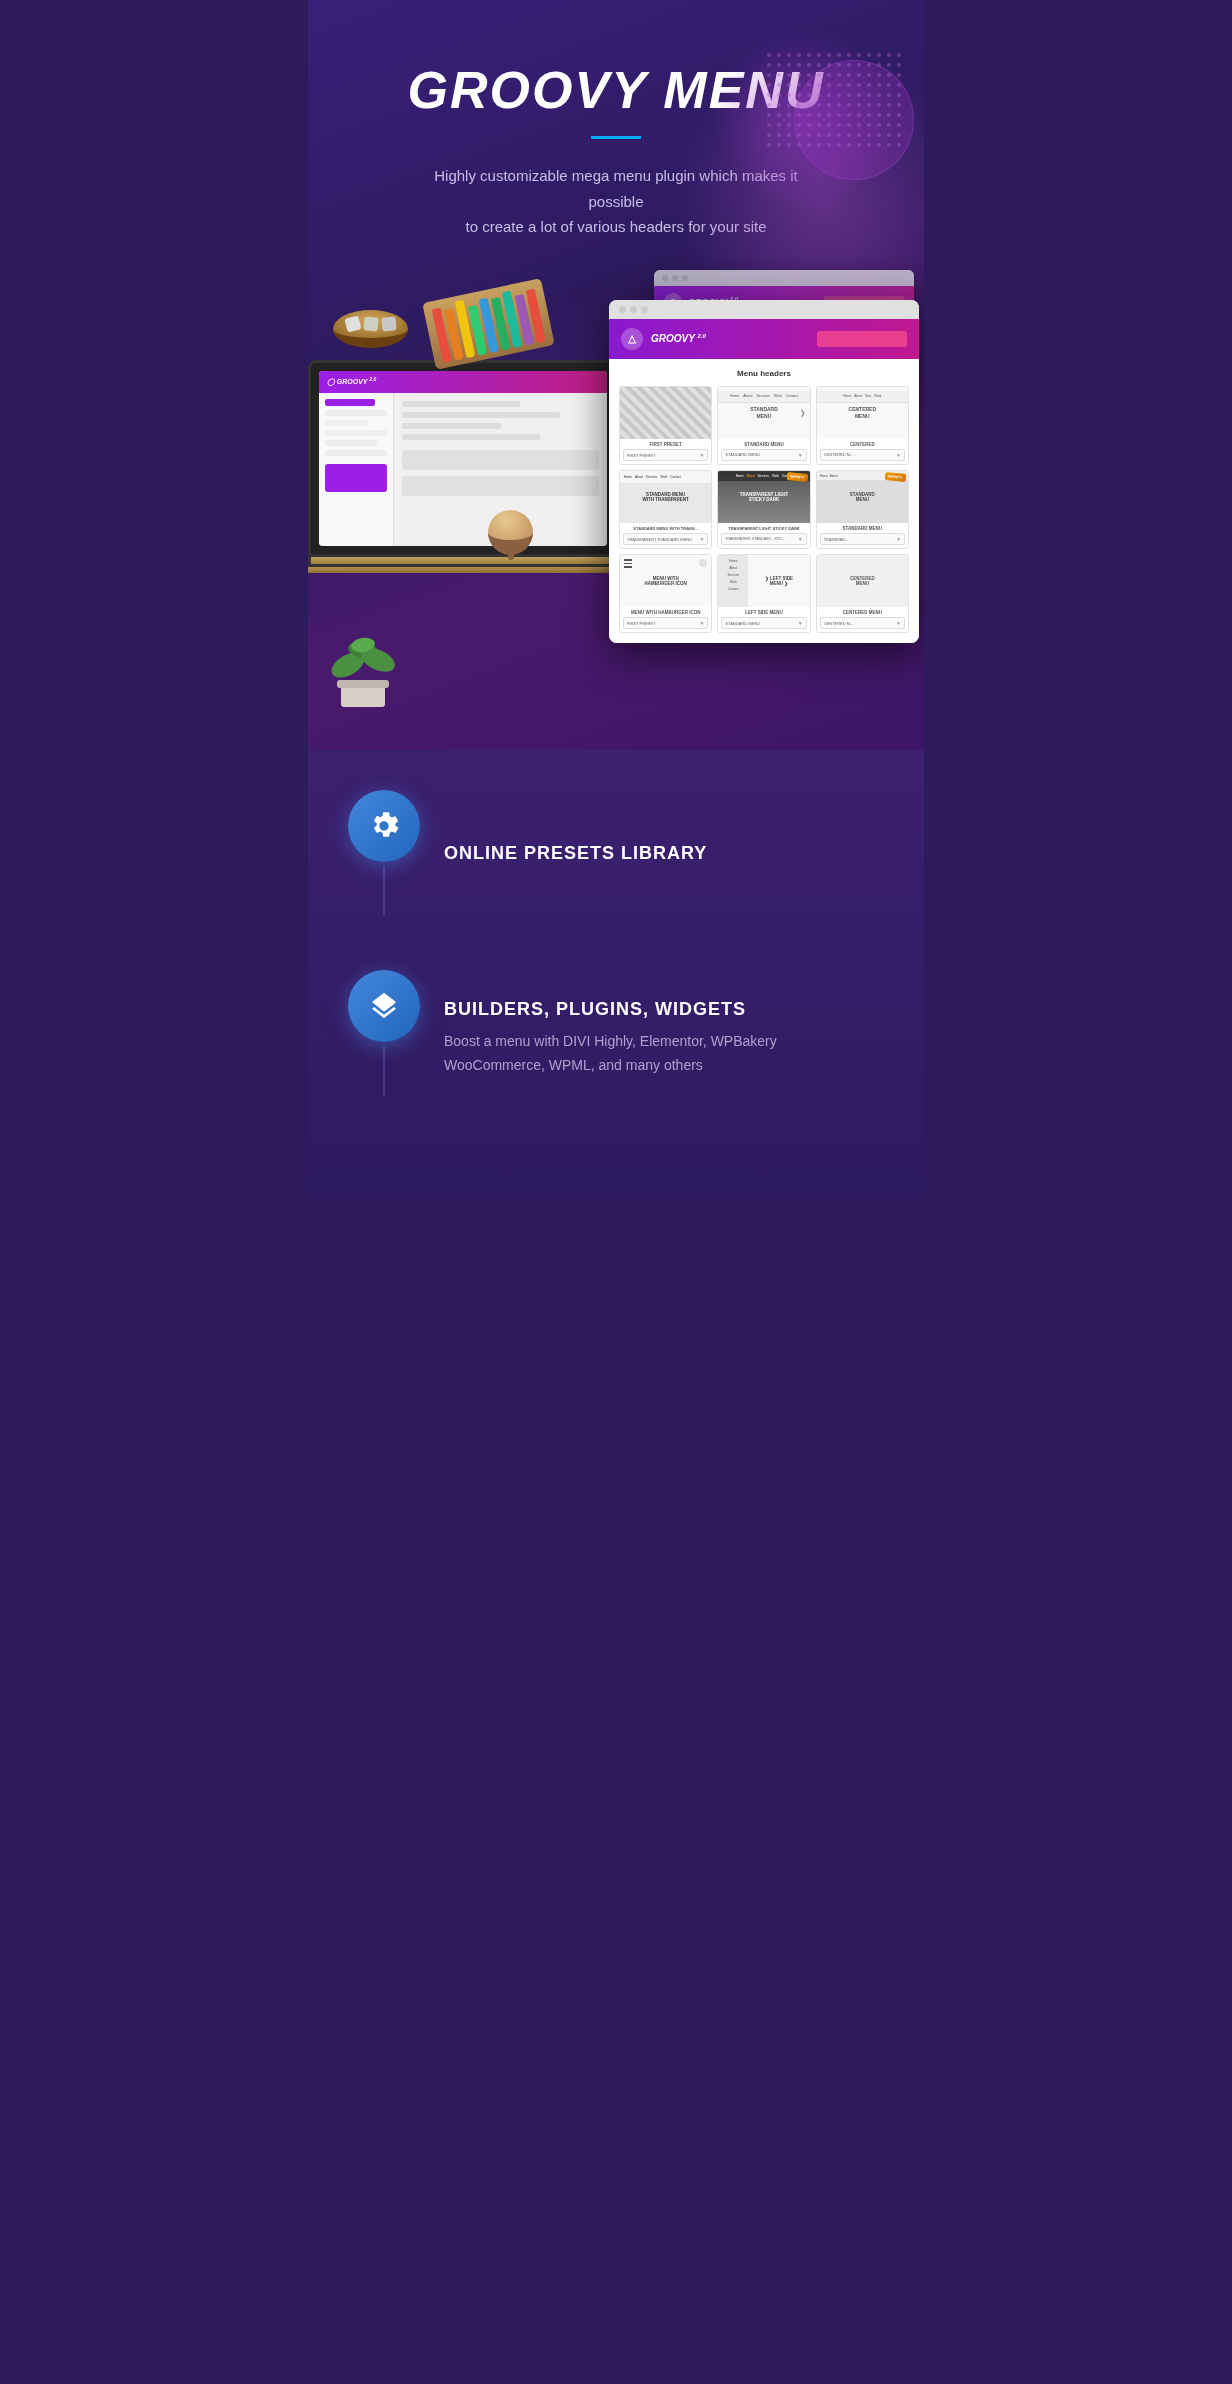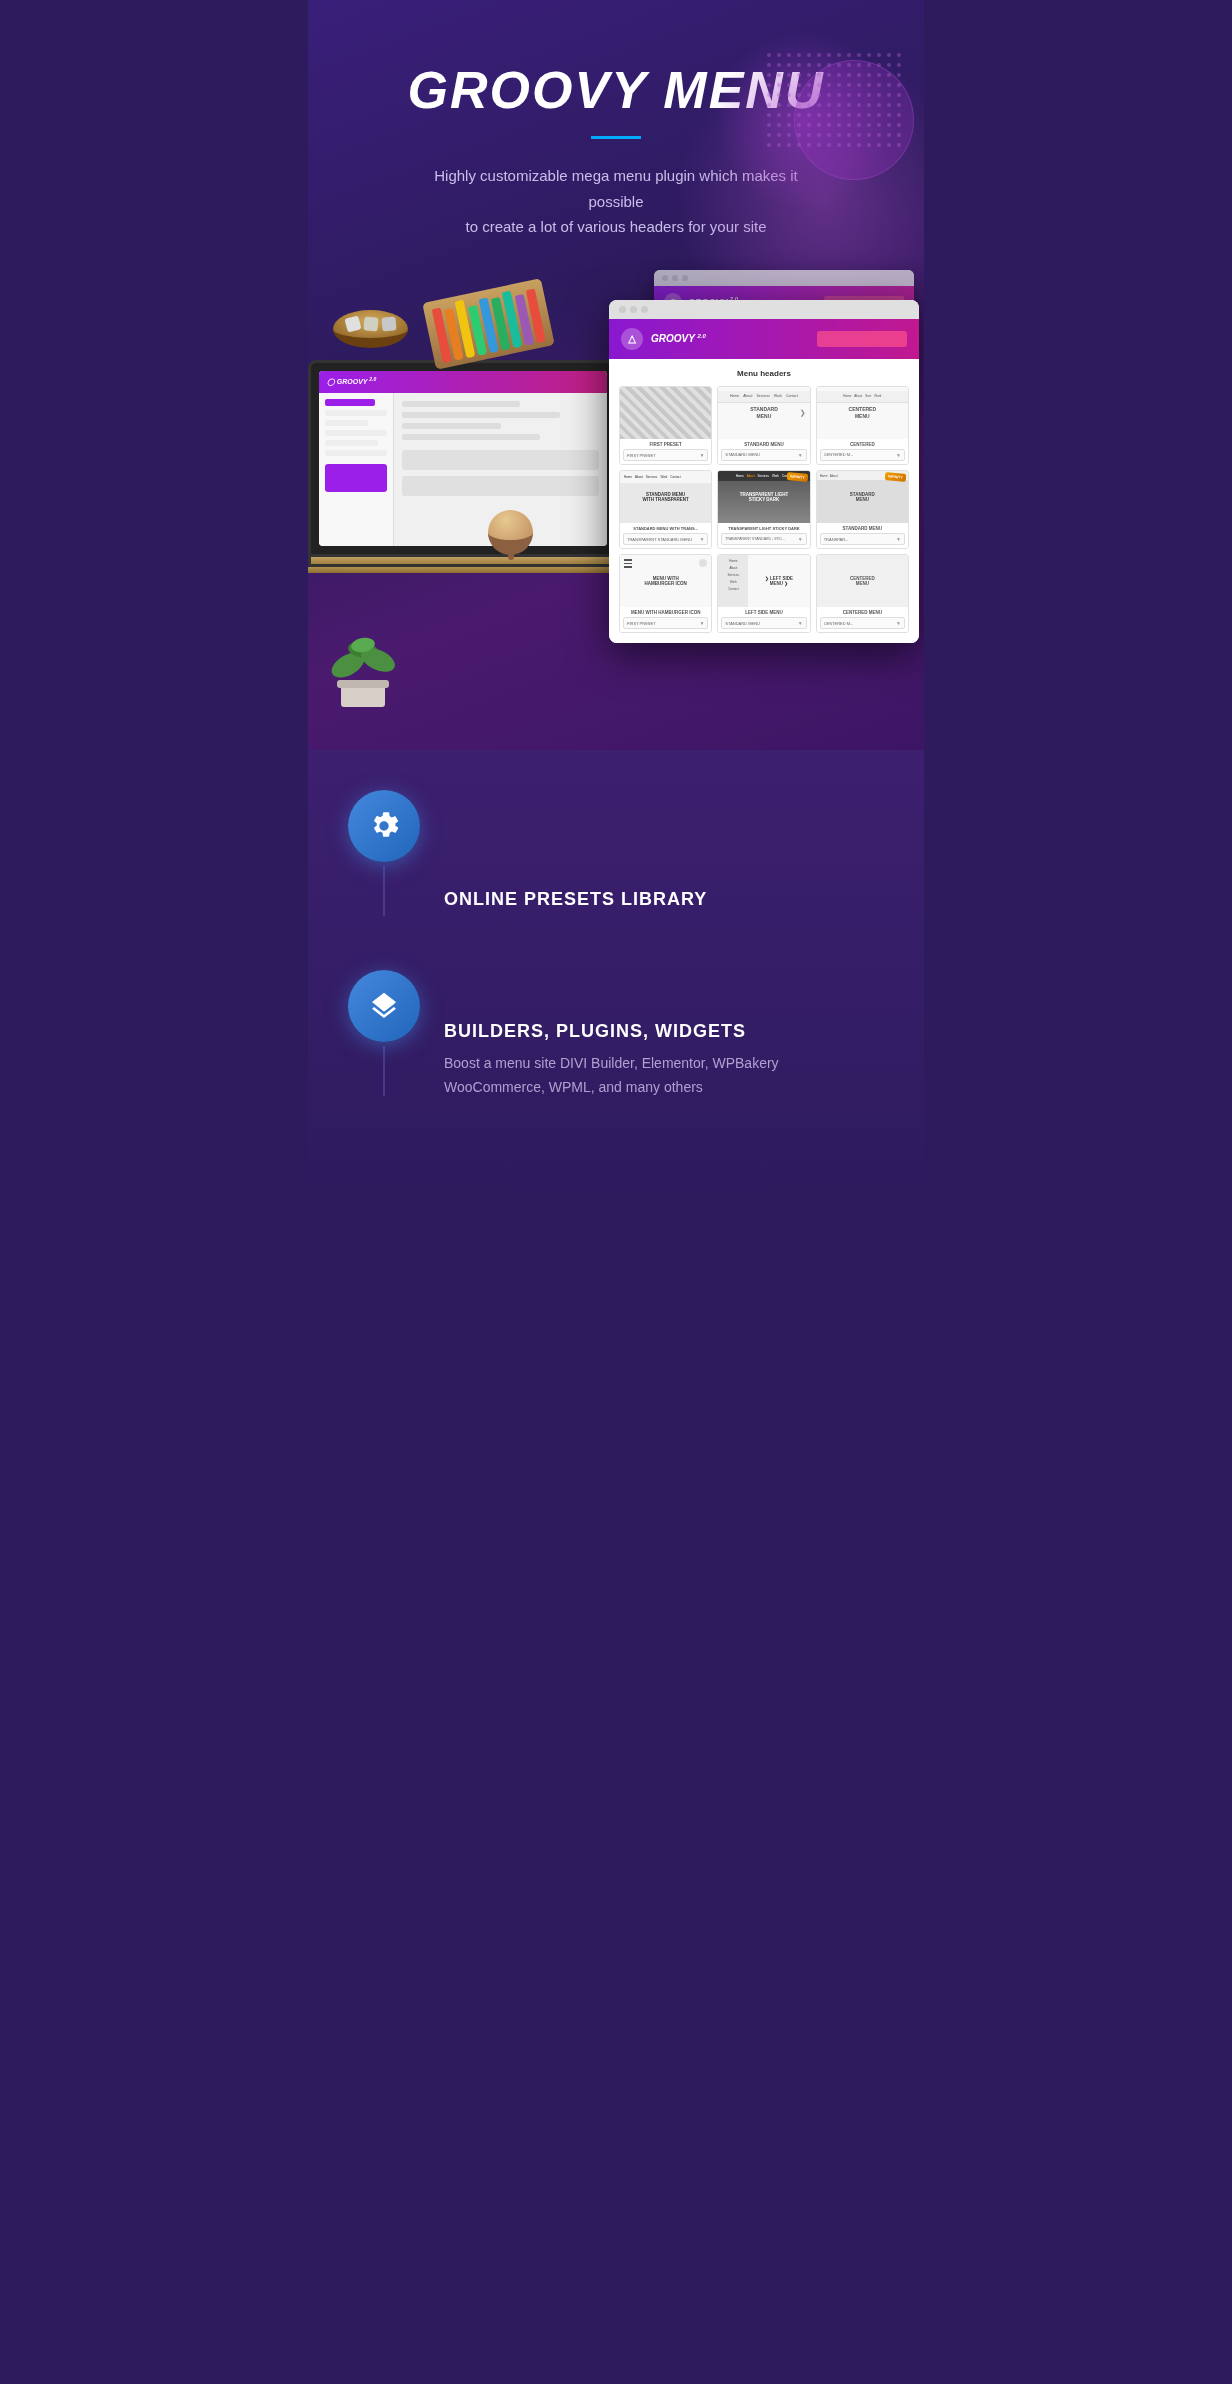--- a/index.html
+++ b/index.html
@@ -67,21 +67,21 @@
 
     
     .features-section {
       background: linear-gradient(180deg, #3d2070 0%, #2d1b5e 100%);
       padding: 40px 40px 60px;
       position: relative;
     }
 
     .feature-item {
       display: flex;
-      align-items: flex-end;
+      align-items: center;
       gap: 24px;
       margin-bottom: 50px;
       position: relative;
     }
 
     .feature-icon-column {
       display: flex;
       flex-direction: column;
       align-items: center;
       flex-shrink: 0;
@@ -478,18 +478,18 @@
       <div class="feature-icon-circle">
 
         <svg viewBox="0 0 24 24" fill="white" width="32" height="32">
           <path d="M11.99 18.54l-7.37-5.73L3 14.07l9 7 9-7-1.63-1.27-7.38 5.74zm.01-2.16l7.34-5.73L21 9.07l-9-7-9 7 1.63 1.27L12 16.38z"></path>
         </svg>
       </div>
       <div class="feature-connector"></div>
     </div>
     <div class="feature-text">
       <h3 class="feature-title">BUILDERS, PLUGINS, WIDGETS</h3>
-      <p class="feature-description">Boost a menu site DIVI Builder, Elementor, WPBakery WooCommerce, WPML, and many others</p>
+      <p class="feature-description">Boost a menu with DIVI Highly, Elementor, WPBakery WooCommerce, WPML, and many others</p>
     </div>
   </div>
 
 
 </div>
 
 </body></html>

